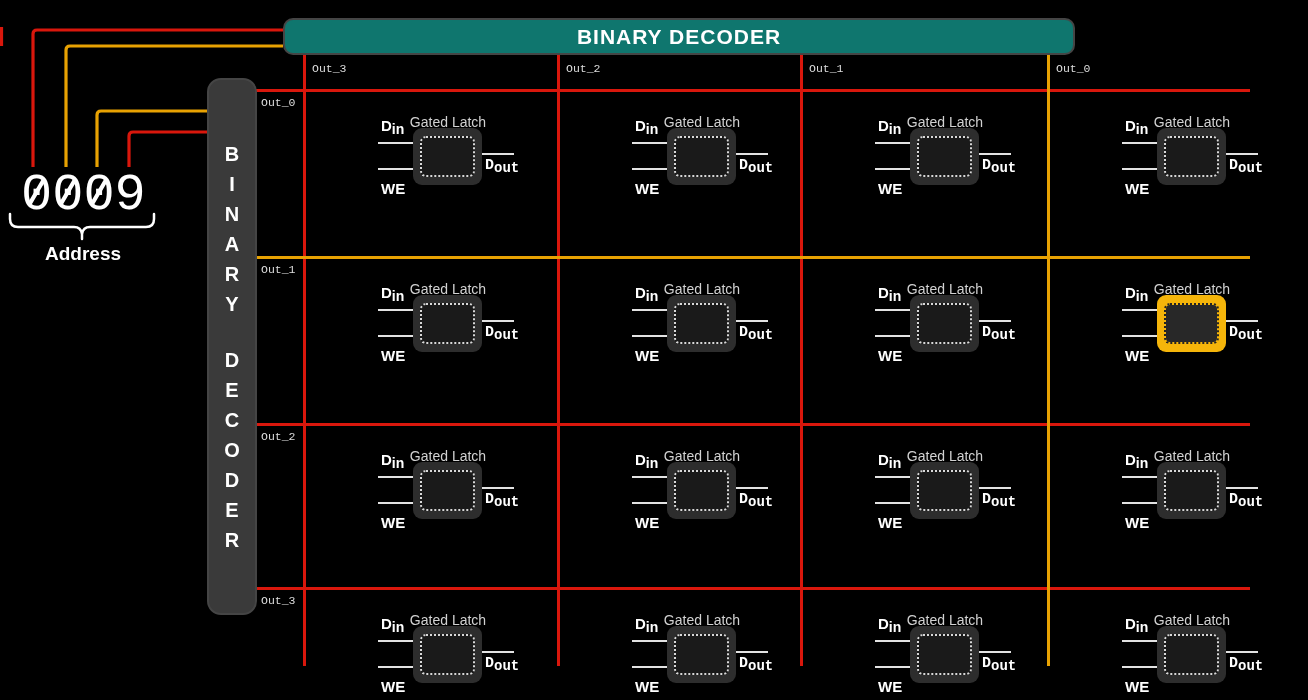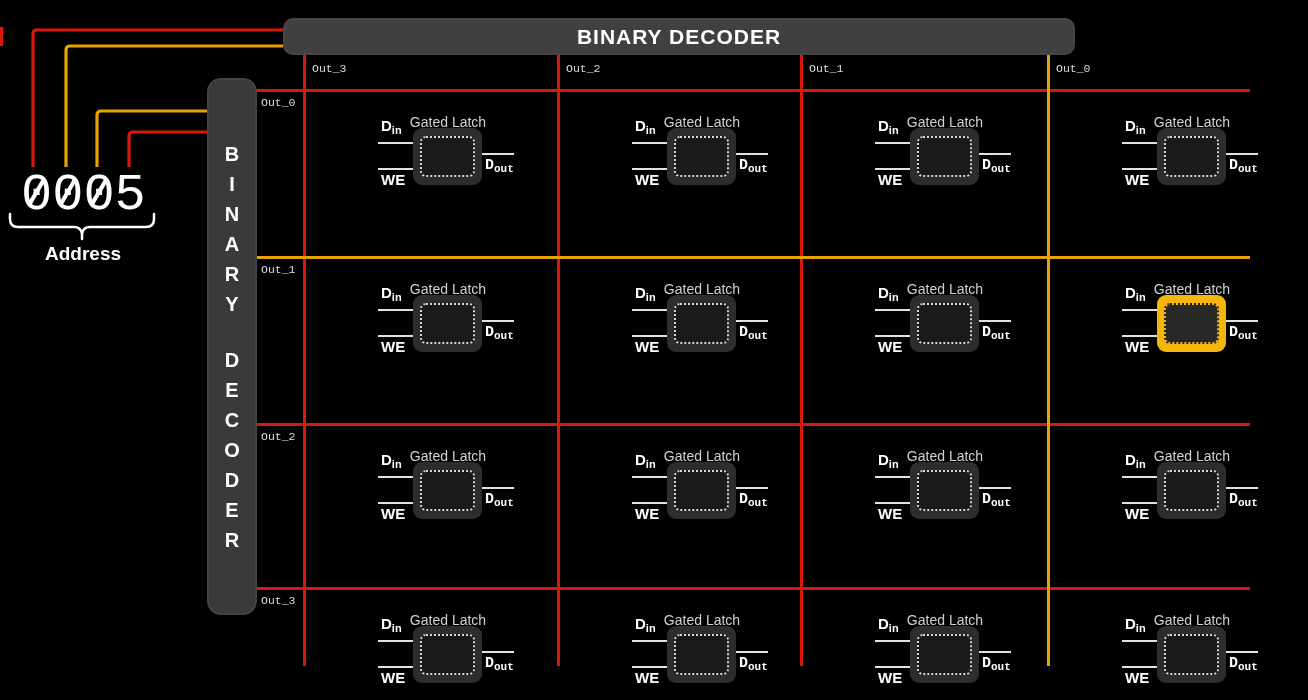--- a/index.html
+++ b/index.html
@@ -1,38 +1,38 @@
 <!DOCTYPE html>
 <html><head>
 <meta charset="utf-8">
 <style>
   html,body{margin:0;padding:0;background:#000;}
   .page{position:relative;width:1308px;height:700px;background:#000;overflow:hidden;font-family:"Liberation Sans",sans-serif;}
   .wire-svg{position:absolute;left:0;top:0;width:1308px;height:700px;}
-  .topdec{position:absolute;left:283px;top:18px;width:792px;height:37px;background:#404040;border:2px solid #454545;border-radius:10px;box-sizing:border-box;display:flex;align-items:center;justify-content:center;color:#fff;font-weight:bold;font-size:21px;letter-spacing:1px;z-index:3;}
+  .topdec{position:absolute;left:283px;top:18px;width:792px;height:37px;background:#0f766e;border:2px solid #454545;border-radius:10px;box-sizing:border-box;display:flex;align-items:center;justify-content:center;color:#fff;font-weight:bold;font-size:21px;letter-spacing:1px;z-index:3;}
   .leftdec{position:absolute;left:207px;top:78px;width:50px;height:537px;background:#3a3a3a;border:2px solid #454545;border-radius:14px;box-sizing:border-box;display:flex;flex-direction:column;align-items:center;justify-content:center;color:#fff;font-weight:bold;font-size:20px;z-index:3;}
   .leftdec .ltr{line-height:30px;}
   .leftdec .word-gap{margin-top:26px;}
   .colline{position:absolute;top:55px;width:3px;height:611px;}
   .rowline{position:absolute;left:256px;width:994px;height:3px;}
   .collabel{position:absolute;top:62px;font-family:"Liberation Mono",monospace;font-size:11.5px;color:#ddd;z-index:3;}
   .rowlabel{position:absolute;left:261px;font-family:"Liberation Mono",monospace;font-size:11.5px;color:#ddd;z-index:3;}
   .cell{position:absolute;width:220px;height:110px;z-index:4;}
   .gl-caption{position:absolute;left:98px;top:24px;width:92px;text-align:center;font-size:14px;color:#d2d2d2;}
   .gl-box{position:absolute;left:109px;top:38px;width:69px;height:57px;background:#2d2d2d;border-radius:9px;}
   .gl-inner{position:absolute;left:7px;top:8px;right:7px;bottom:8px;background:#1a1a1a;border:2px dotted #d8d8d8;border-radius:6px;}
   .cell.sel .gl-box{background:#f5b50a;}
   .cell.sel .gl-inner{background:#282828;background-clip:padding-box;border:2px dotted #242424;}
   .pin{position:absolute;color:#fff;font-weight:bold;font-size:15px;}
-  .pin sub{font-size:11px;font-weight:bold;position:relative;bottom:1px;}
+  .pin sub{font-size:14px;font-weight:bold;position:relative;bottom:1px;}
   .wire{position:absolute;height:2px;background:#e2e2e2;}
   .din-t{left:77px;top:27px;}
   .din-w{left:74px;top:52px;width:35px;}
   .we-w{left:74px;top:78px;width:35px;}
-  .we-t{left:77px;top:81px;}
+  .we-t{left:77px;top:90px;}
   .dout-w{left:178px;top:63px;width:32px;}
   .dout-t{left:181px;top:67px;font-family:Liberation Mono, monospace;}
   .addr{position:absolute;left:21px;top:170px;font-family:"Liberation Mono",monospace;font-size:52px;line-height:52px;color:#fff;}
   .addr-label{position:absolute;left:10px;top:243px;width:146px;text-align:center;font-weight:bold;font-size:19px;color:#fff;}
 </style>
 </head>
 <body>
 
 <div class="page">
   <svg class="wire-svg">
@@ -269,15 +269,15 @@
         </div>
         <div class="pin din-t">D<sub>in</sub></div>
         <div class="wire din-w"></div>
         <div class="wire we-w"></div>
         <div class="pin we-t">WE</div>
         <div class="wire dout-w"></div>
         <div class="pin dout-t">D<sub>out</sub></div>
       </div>
     </div>
 
-  <div class="addr">0005</div>
+  <div class="addr">0009</div>
   <div class="addr-label">Address</div>
 </div>
 
 </body></html>

